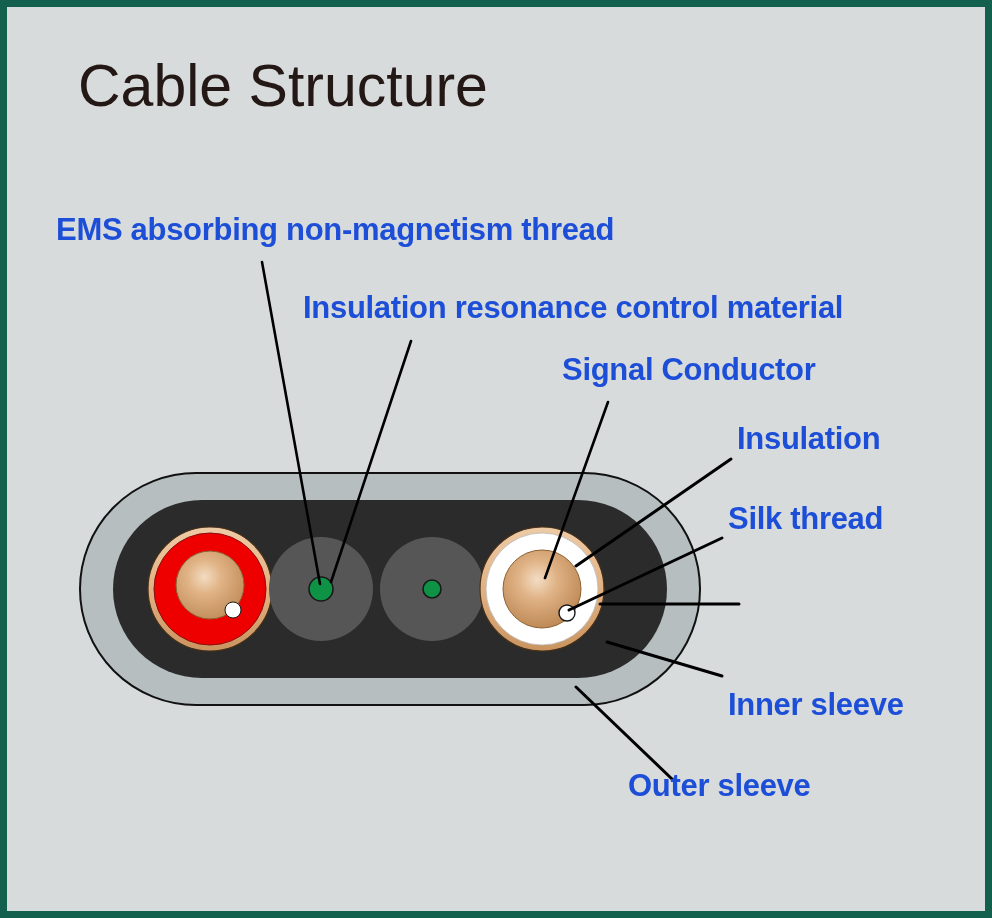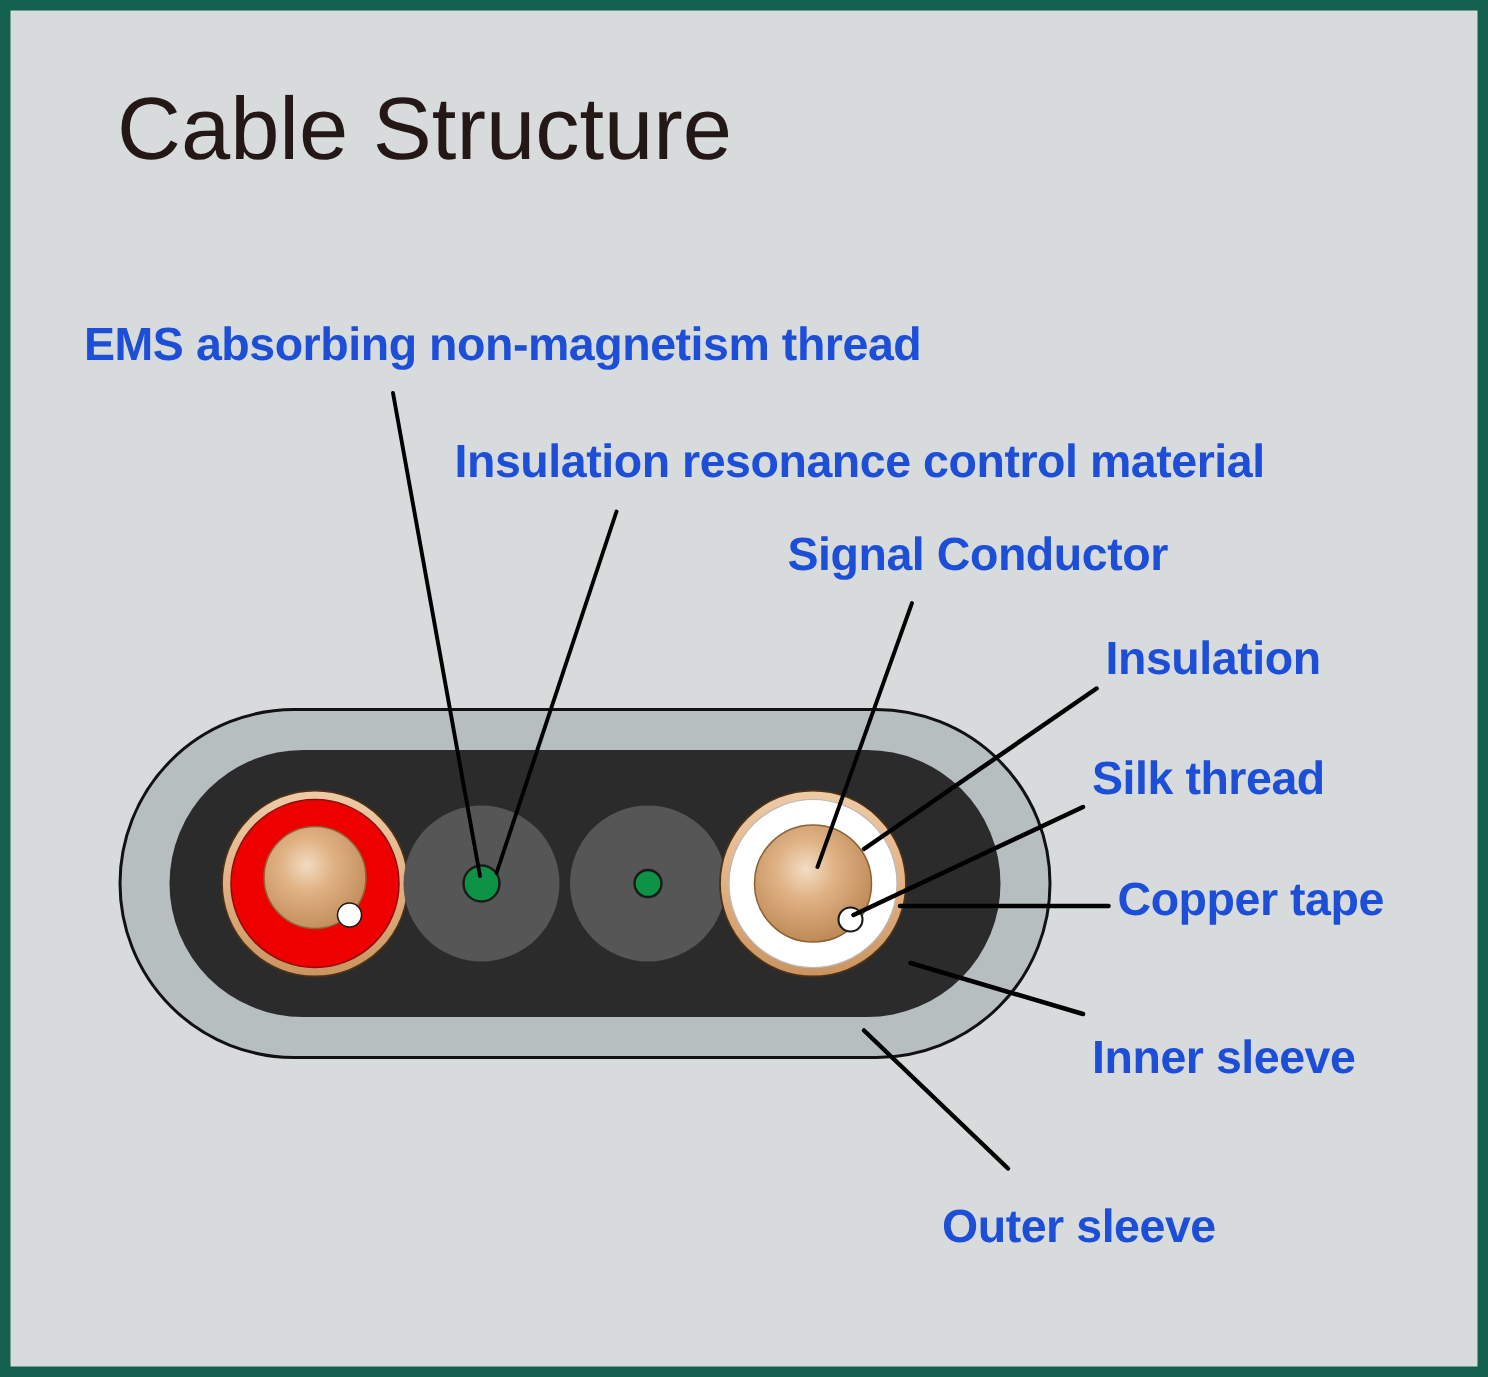--- a/index.html
+++ b/index.html
@@ -121,26 +121,25 @@
       <line x1="739" y1="604" x2="600" y2="604" stroke-width="3"></line>
       <line x1="722" y1="676" x2="607" y2="642" stroke-width="3"></line>
       <line x1="672" y1="779" x2="576" y2="687" stroke-width="3"></line>
     </g>
   </svg>
 
   <div class="callout-label" style="left:56px;  top:212px;">EMS absorbing non-magnetism thread</div>
 
   <div class="callout-label" style="left:303px; top:290px;">Insulation resonance control material</div>
 
-  <div class="callout-label" style="left:525px; top:352px;">Signal Conductor</div>
+  <div class="callout-label" style="left:562px; top:352px;">Signal Conductor</div>
 
   <div class="callout-label" style="left:737px; top:421px;">Insulation</div>
 
   <div class="callout-label" style="left:728px; top:501px;">Silk thread</div>
 
-  <div class="callout-label" style="left:745px; top:582px;">Copper tape</div>
 
   <div class="callout-label" style="left:728px; top:687px;">Inner sleeve</div>
 
-  <div class="callout-label" style="left:628px; top:800px;">Outer sleeve</div>
+  <div class="callout-label" style="left:628px; top:768px;">Outer sleeve</div>
 
   <div id="frame-border"></div>
 </div>
 
 </body></html>

